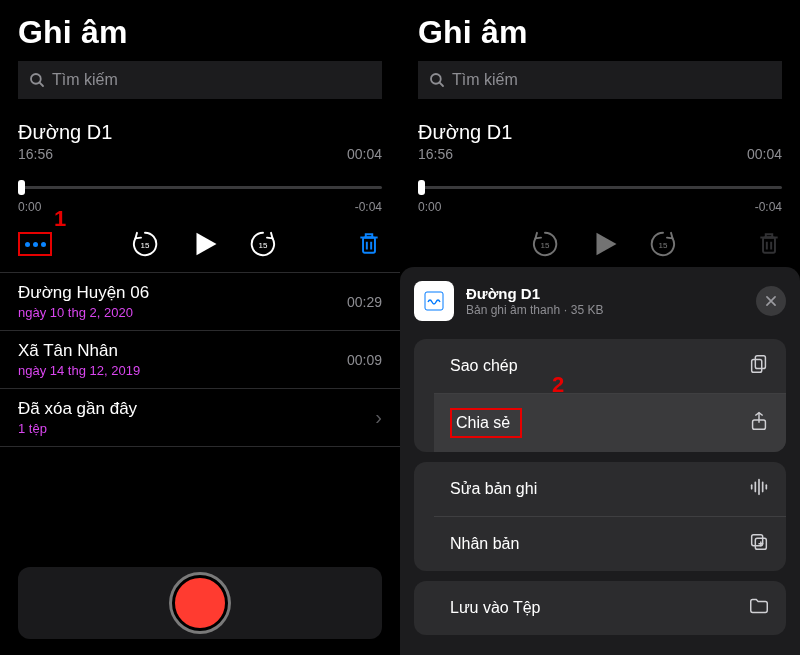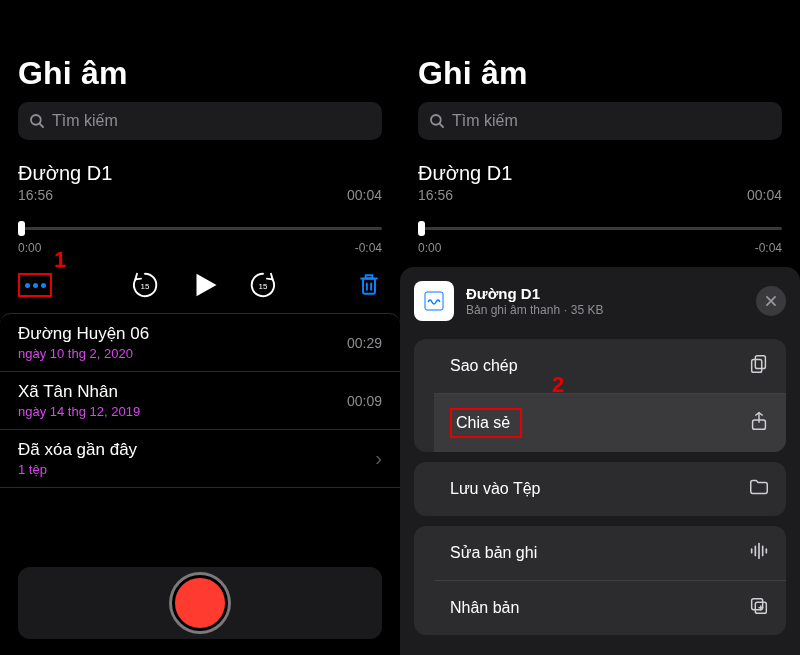--- a/index.html
+++ b/index.html
@@ -16,28 +16,27 @@
     width: 400px;
     height: 655px;
     background: #000;
     position: relative;
     overflow: hidden;
     flex-shrink: 0;
   }
   .title-large {
     font-size: 32px;
     font-weight: 700;
-    padding: 24px 18px 10px 18px;
+    padding: 14px 18px 10px 18px;
     letter-spacing: 0.2px;
-    margin-top: 31px;
   }
   .search-bar {
     margin: 0 18px 14px 18px;
     background: #1c1c1e;
-    border-radius: 10px;
+    border-radius: 0;
     height: 38px;
     display: flex;
     align-items: center;
     padding: 0 10px;
     color: #8e8e93;
   }
   .search-bar svg { flex-shrink: 0; }
   .search-placeholder {
     margin-left: 6px;
     font-size: 16px;
@@ -114,21 +113,20 @@
   }
   .annot {
     position: absolute;
     color: #e60000;
     font-weight: 700;
     font-size: 22px;
     pointer-events: none;
   }
   .list {
     border-top: 0.5px solid #2b2b2d;
-    border-radius: 11px;
   }
   .list-row {
     padding: 10px 18px;
     border-bottom: 0.5px solid #2b2b2d;
     display: flex;
     justify-content: space-between;
     align-items: center;
   }
   .list-row .left { display: flex; flex-direction: column; }
   .row-title { font-size: 17px; color: #fff; }
@@ -409,31 +407,20 @@
           <span>Chia sẻ</span>
         </span>
         <span class="micon">
           <svg width="22" height="22" viewBox="0 0 24 24" fill="none" stroke="#d0d0d4" stroke-width="1.6">
               <path d="M12 3v11"></path>
               <path d="M8 6l4-3 4 3"></path>
               <rect x="5" y="11" width="14" height="10" rx="2"></rect>
             </svg>
         </span>
         <span class="annot" style="left:118px; top:-22px;">2</span>
-      </div>
-    </div>
-
-    <div class="menu-group">
-      <div class="menu-item">
-        <span>Lưu vào Tệp</span>
-        <span class="micon">
-          <svg width="22" height="22" viewBox="0 0 24 24" fill="none" stroke="#d0d0d4" stroke-width="1.6">
-              <path d="M3 7a2 2 0 0 1 2-2h4l2 2h8a2 2 0 0 1 2 2v8a2 2 0 0 1-2 2H5a2 2 0 0 1-2-2V7z"></path>
-            </svg>
-        </span>
       </div>
     </div>
 
     <div class="menu-group">
       <div class="menu-item">
         <span>Sửa bản ghi</span>
         <span class="micon">
           <svg width="22" height="22" viewBox="0 0 24 24" stroke="#d0d0d4" stroke-width="1.8" stroke-linecap="round">
               <line x1="4" y1="10" x2="4" y2="14"></line>
               <line x1="8" y1="7" x2="8" y2="17"></line>
@@ -447,14 +434,25 @@
         <span>Nhân bản</span>
         <span class="micon">
           <svg width="22" height="22" viewBox="0 0 24 24" fill="none" stroke="#d0d0d4" stroke-width="1.6">
               <rect x="4" y="4" width="12" height="12" rx="2"></rect>
               <rect x="8" y="8" width="12" height="12" rx="2"></rect>
               <path d="M14 12v4M12 14h4" stroke-linecap="round"></path>
             </svg>
         </span>
       </div>
     </div>
+
+    <div class="menu-group">
+      <div class="menu-item">
+        <span>Lưu vào Tệp</span>
+        <span class="micon">
+          <svg width="22" height="22" viewBox="0 0 24 24" fill="none" stroke="#d0d0d4" stroke-width="1.6">
+              <path d="M3 7a2 2 0 0 1 2-2h4l2 2h8a2 2 0 0 1 2 2v8a2 2 0 0 1-2 2H5a2 2 0 0 1-2-2V7z"></path>
+            </svg>
+        </span>
+      </div>
+    </div>
   </div>
 </div>
 
 </body></html>

